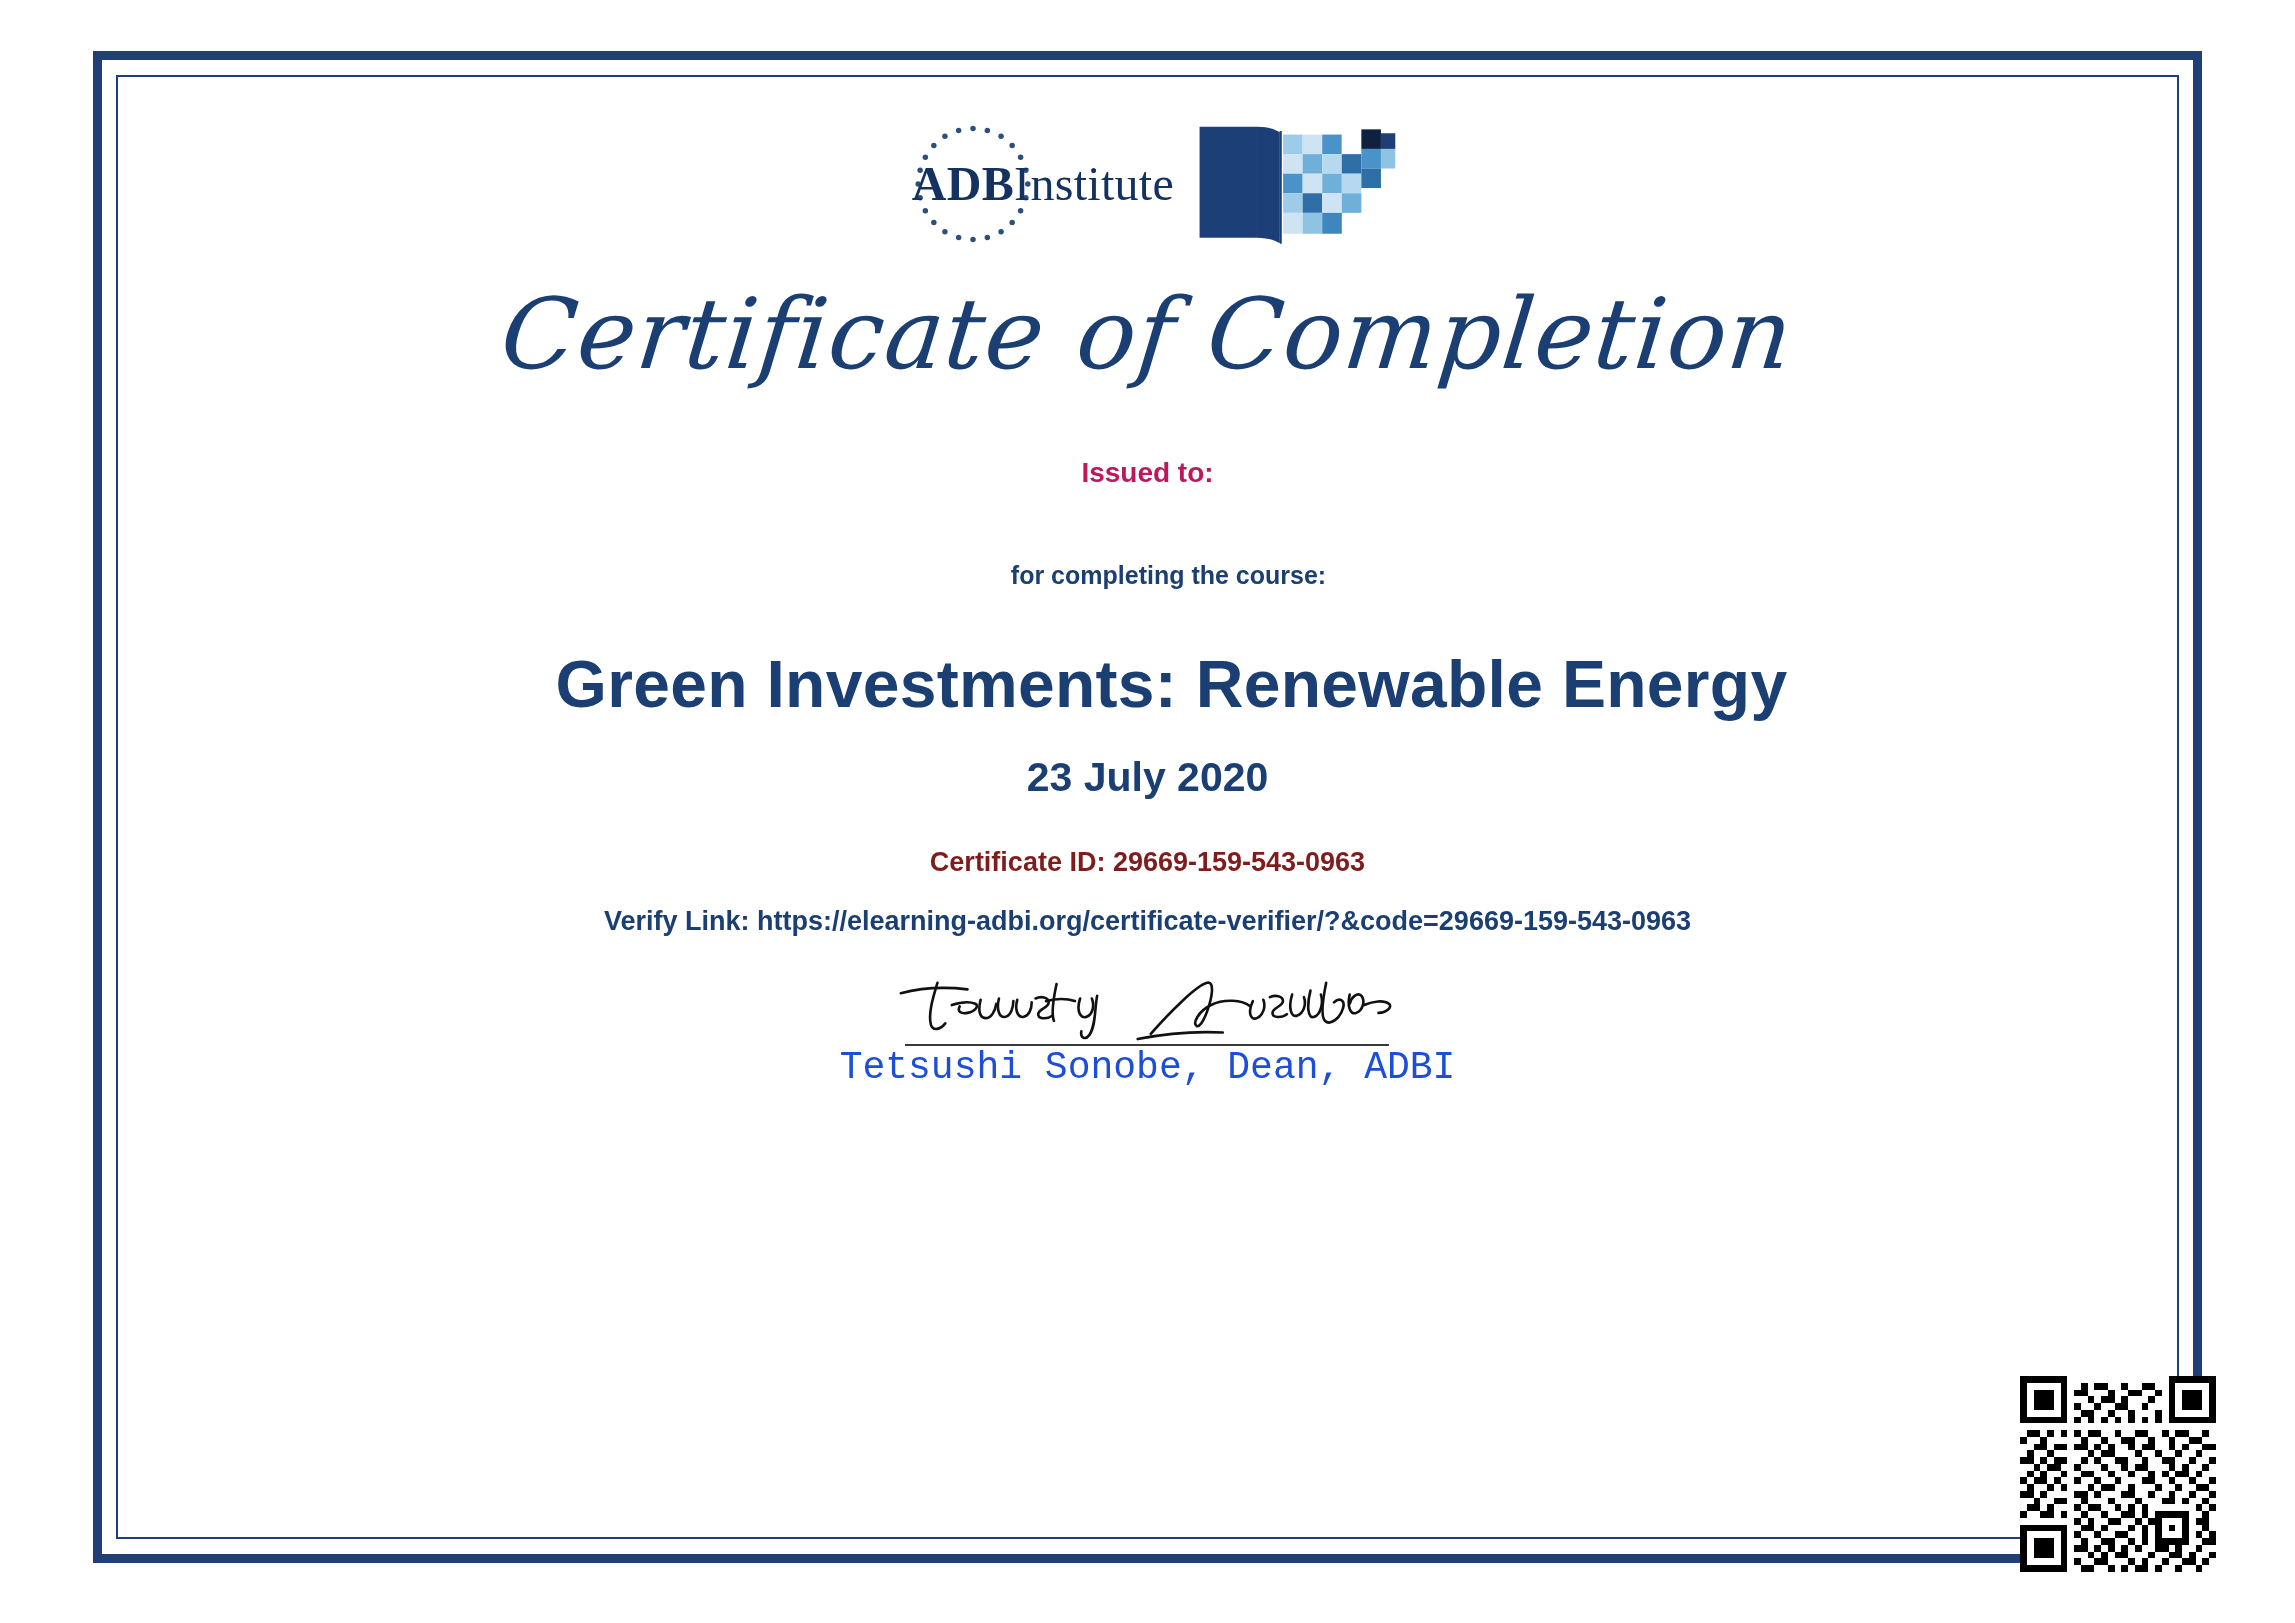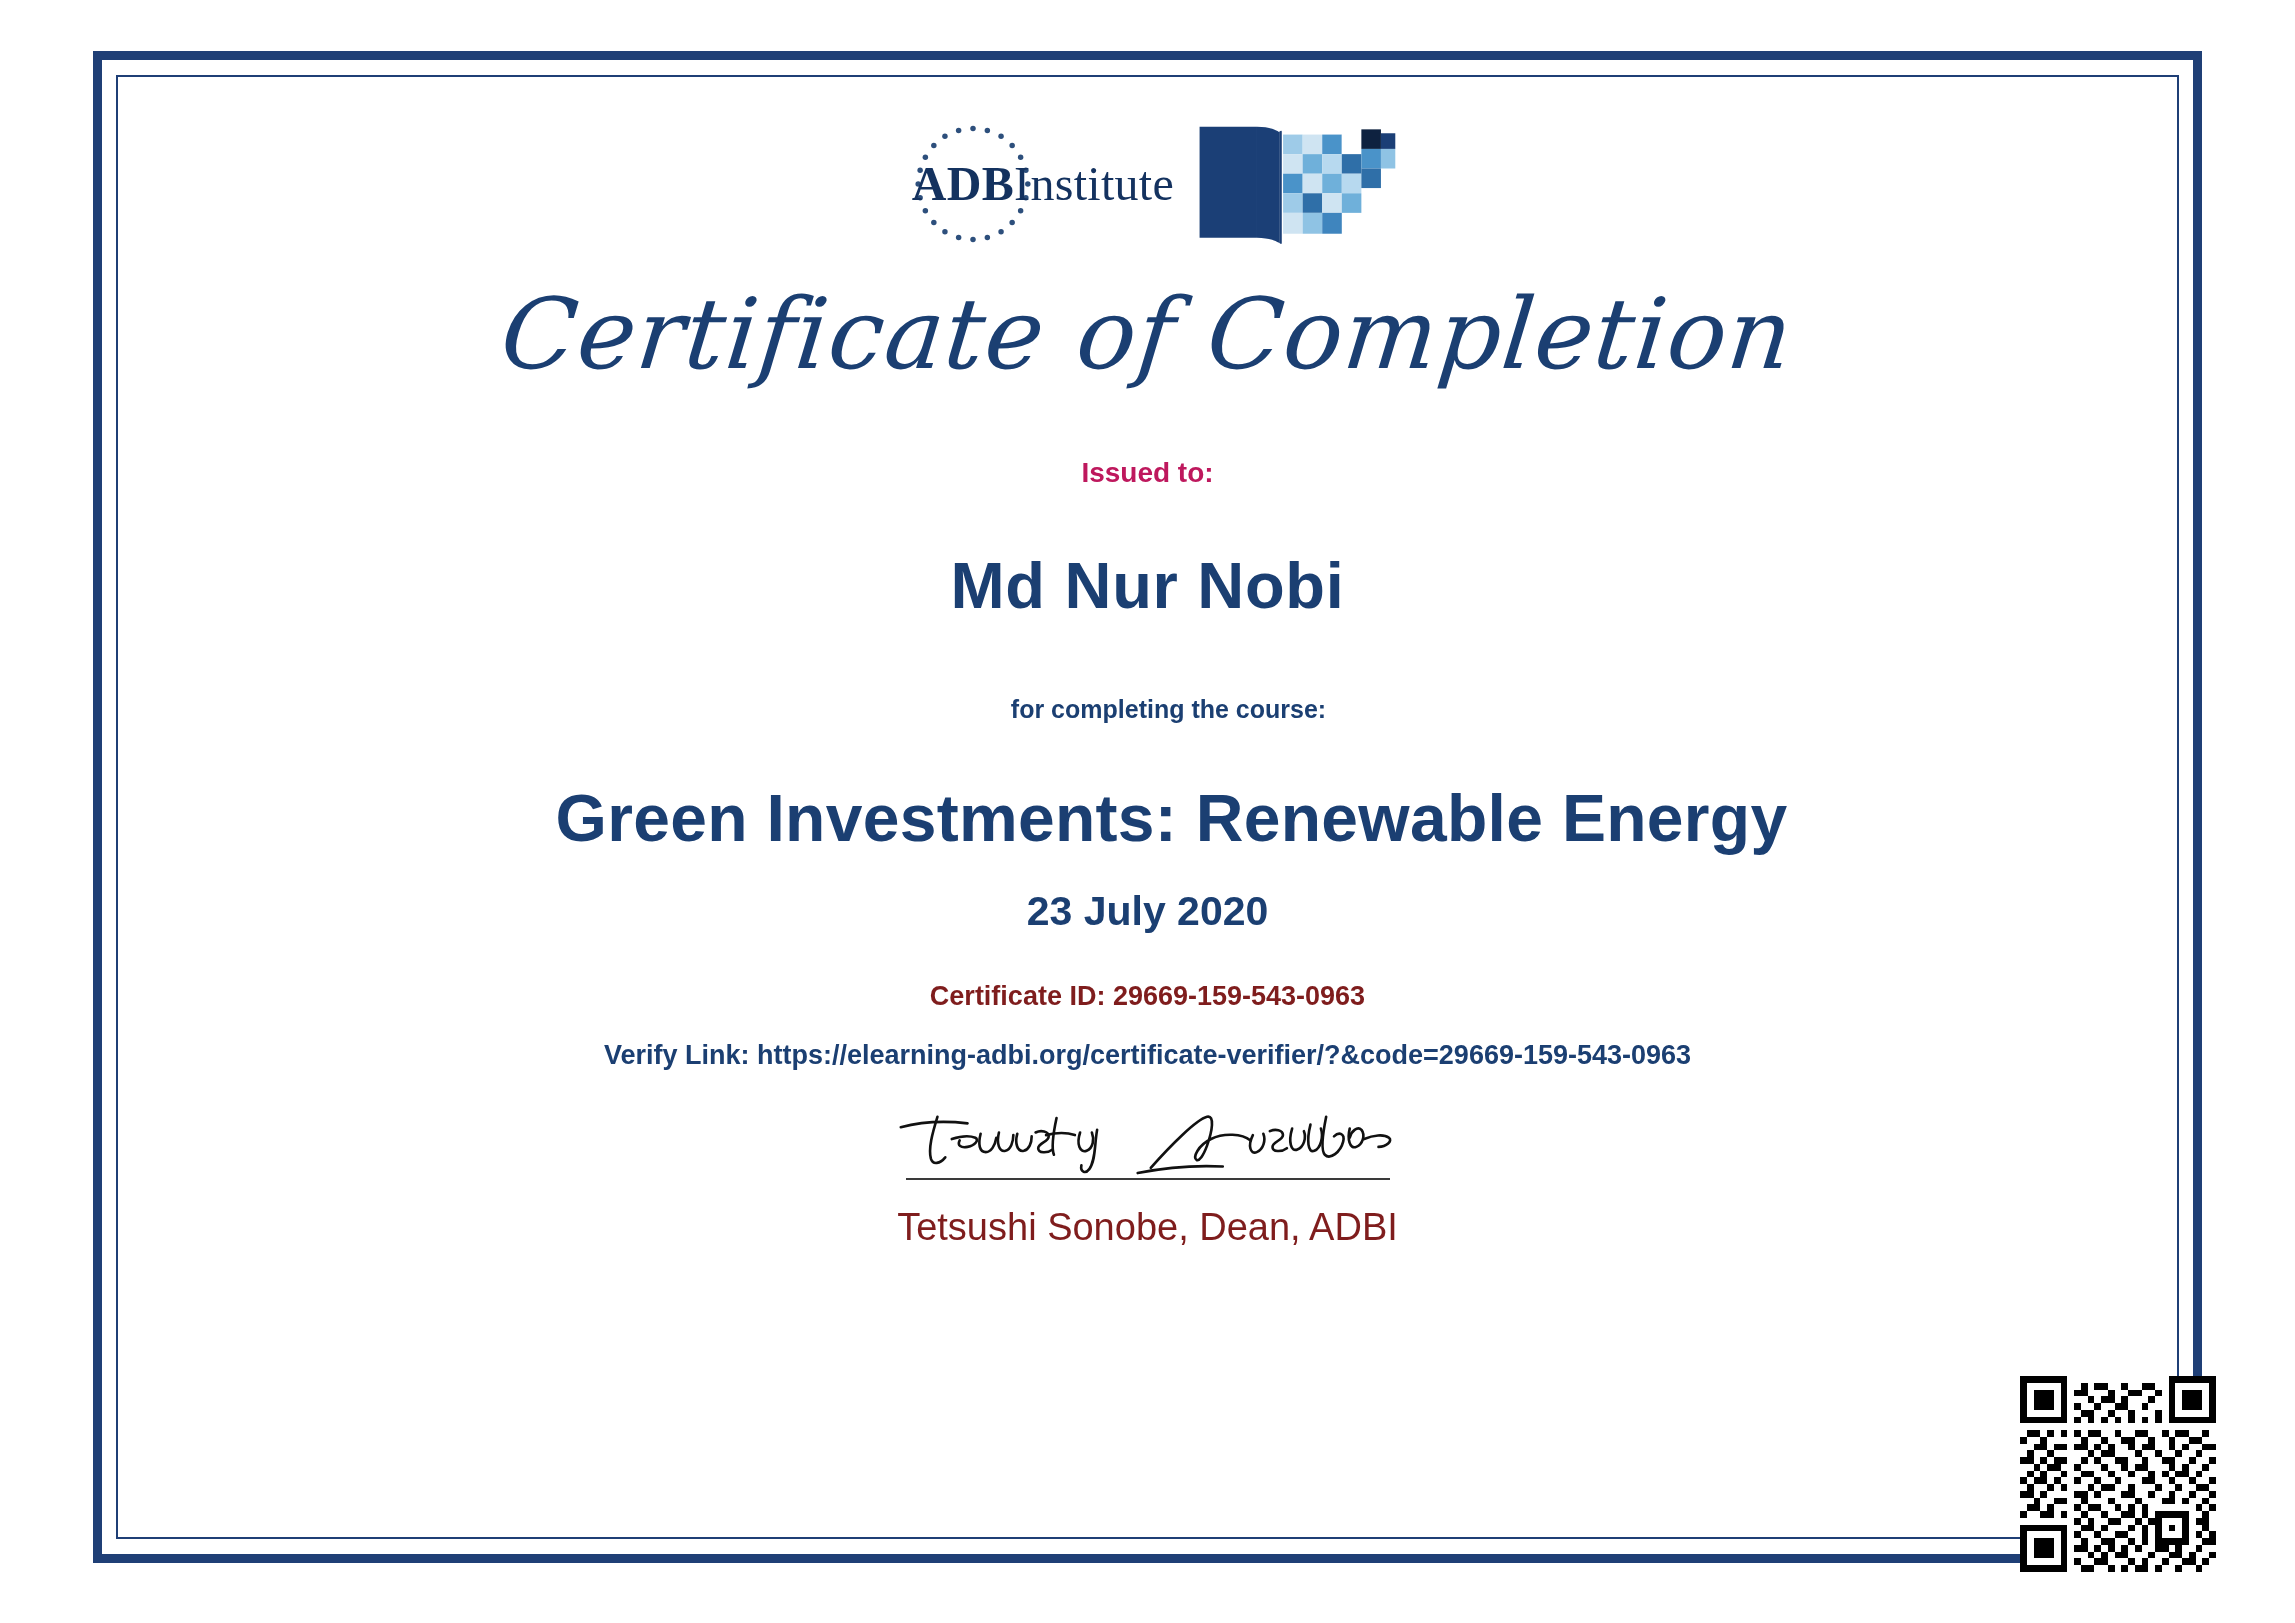--- a/index.html
+++ b/index.html
@@ -174,24 +174,24 @@
     width: 517px;
     height: 72px;
     margin-bottom: 1.3px;
   }
   .signature-rule {
     width: 484px;
     height: 2px;
     background: #3a3a3a;
   }
   .signature-name {
-    margin-top: 26px;
+    margin-top: 0;
     font-size: 38px;
-    color: #7f1d1d;
-    font-family: Liberation Sans, sans-serif;
+    color: #1d4ed8;
+    font-family: Liberation Mono, monospace;
   }
 
   
   .qr {
     position: absolute;
     right: 79px;
     bottom: 51px;
     width: 196px;
     height: 196px;
   }
@@ -277,21 +277,20 @@
           <rect x="196" y="150" width="30" height="32" fill="#3f85be"></rect>
         </g>
         <path d="M130 26 C 130 26 134 22 134 26 L134 196 C134 200 130 196 130 196 Z" fill="#1b3f76"></path>
       </svg>
     </div>
 
     <div class="headline">Certificate of Completion</div>
 
     <div class="issued-to">Issued to:</div>
 
-    <div class="recipient">Md Nur Nobi</div>
 
     <div class="for-completing">for completing the course:</div>
 
     <div class="course-title">Green Investments: Renewable Energy</div>
 
     <div class="date">23 July 2020</div>
 
     <div class="cert-id">Certificate ID: 29669-159-543-0963</div>
 
     <div class="verify-link">Verify Link: https://elearning-adbi.org/certificate-verifier/?&amp;code=29669-159-543-0963</div>

